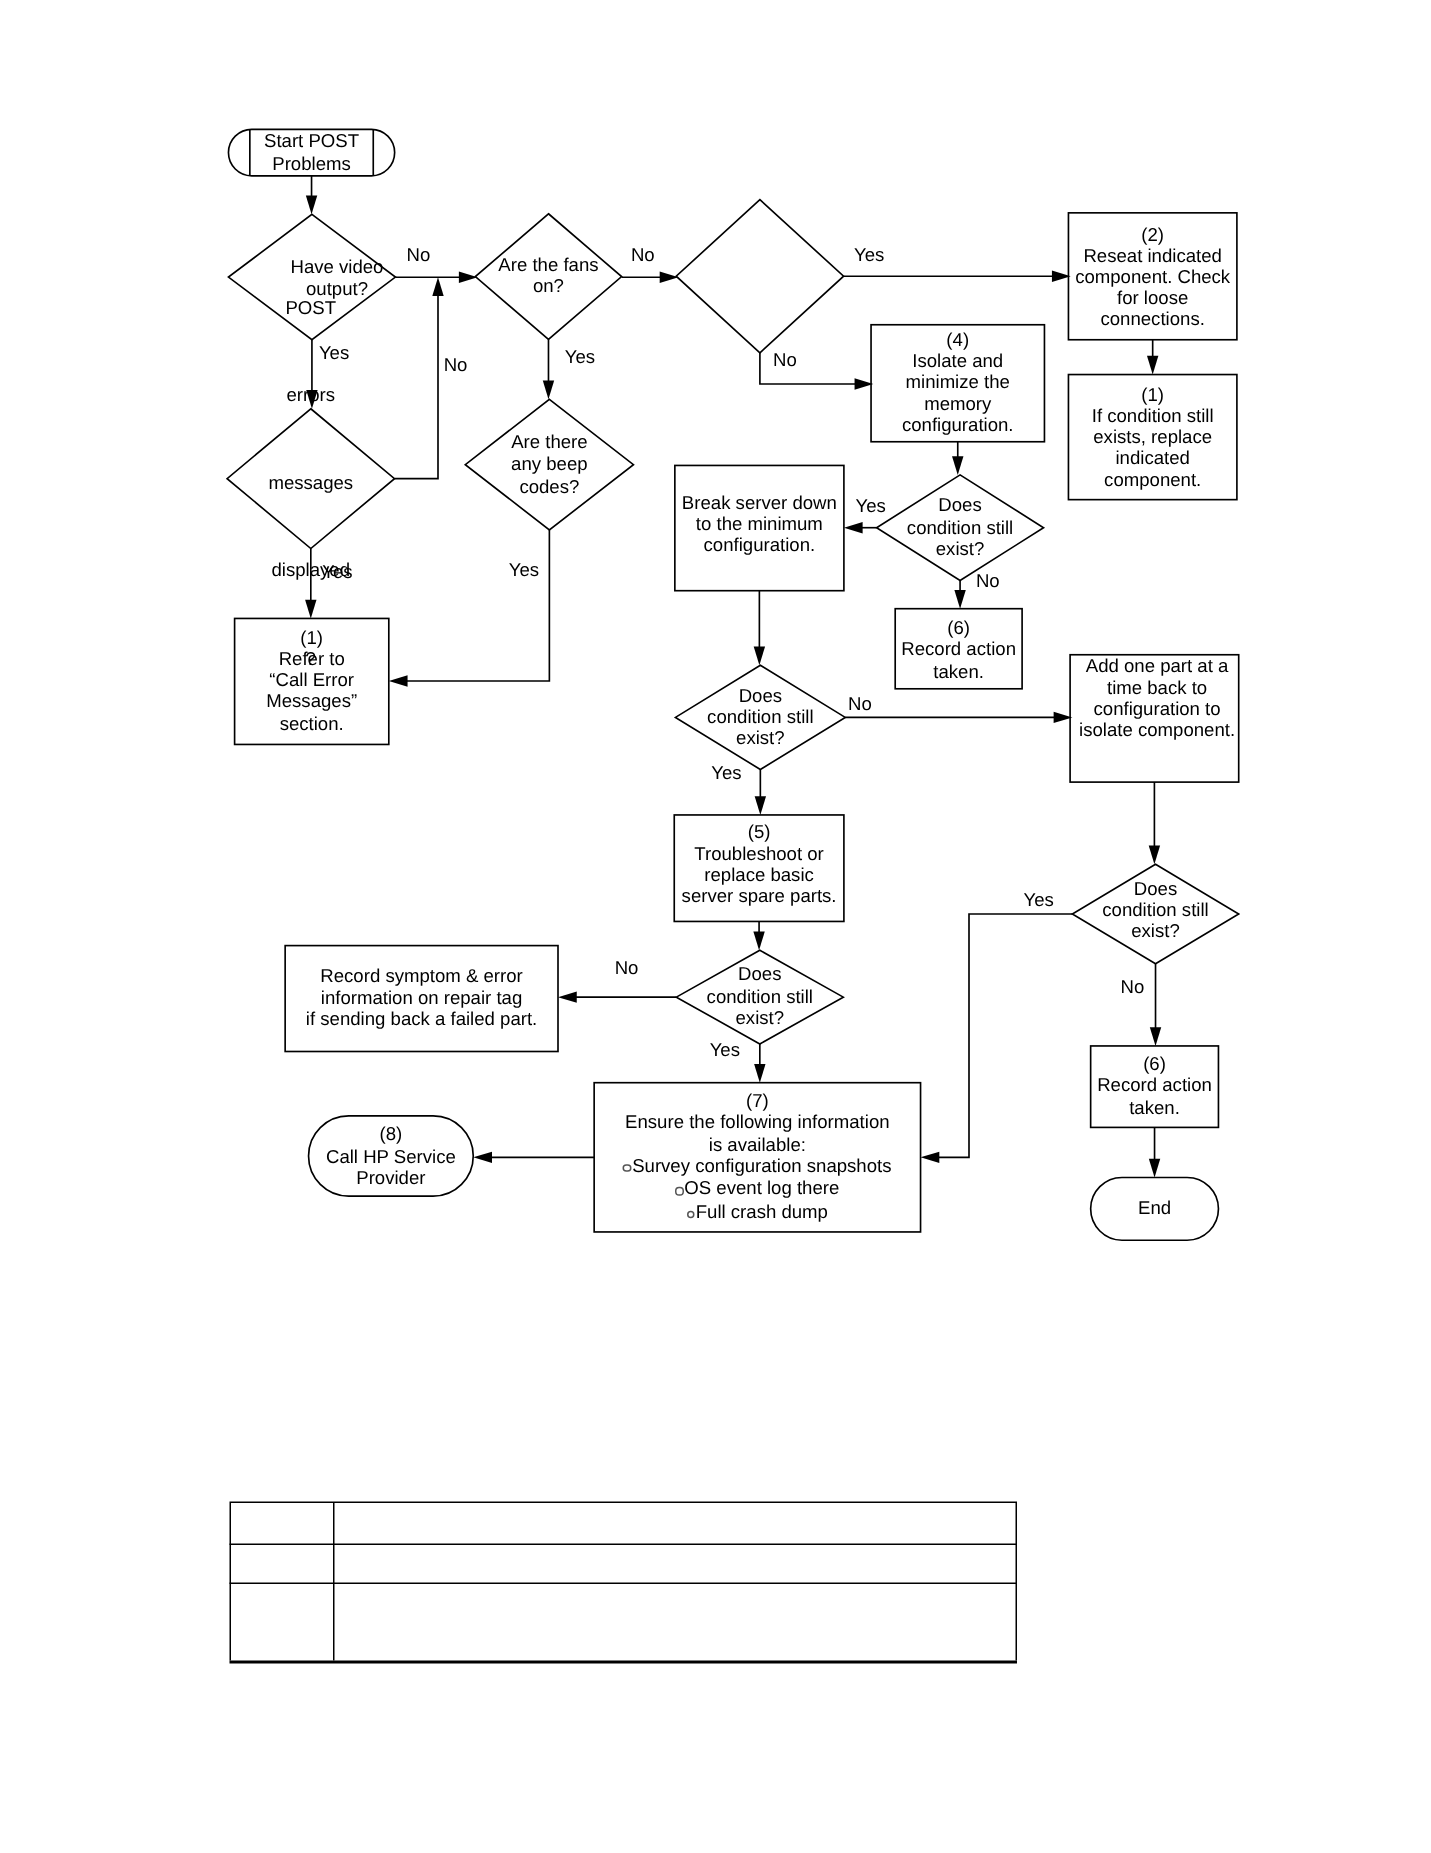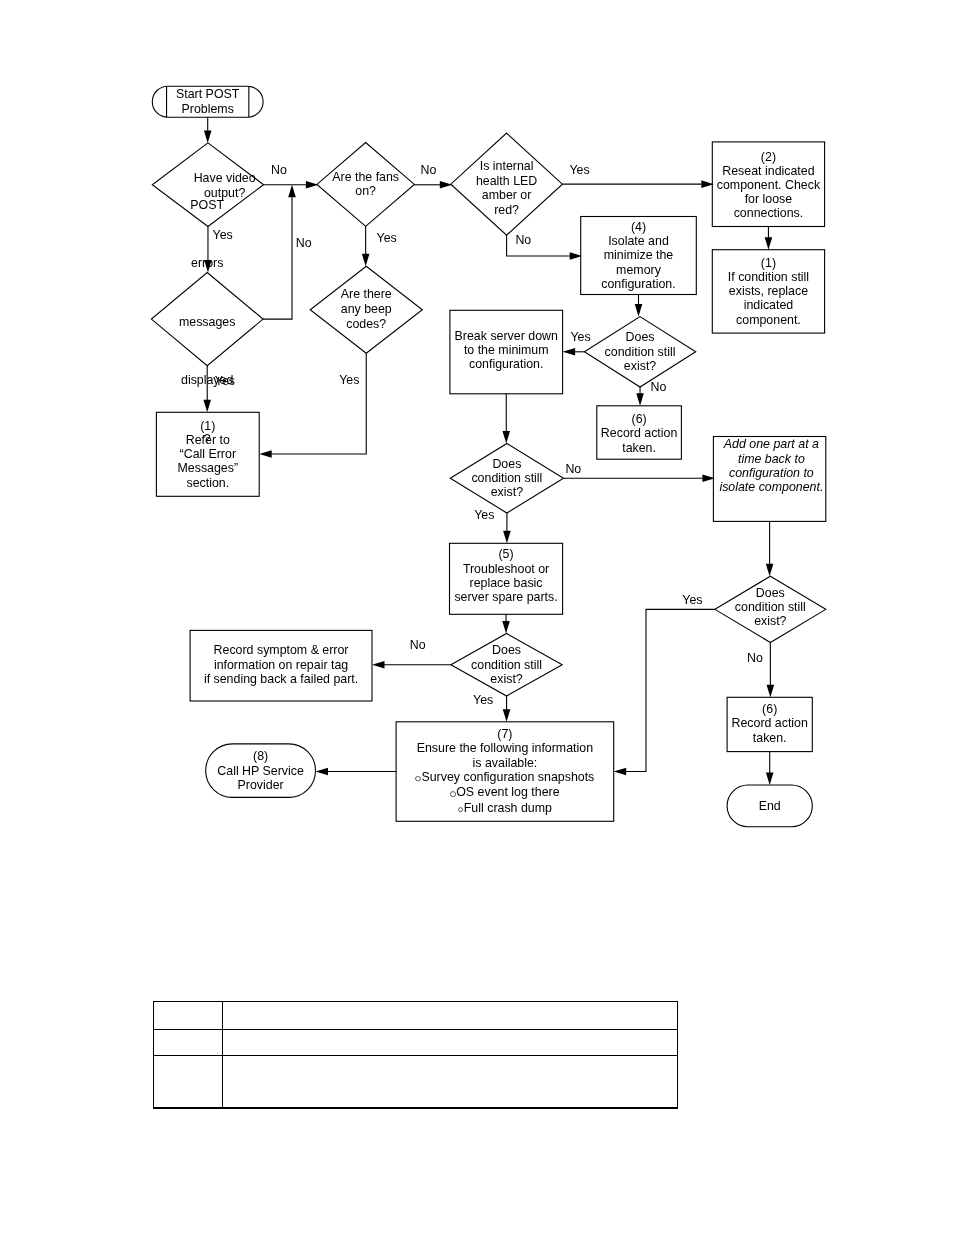--- a/index.html
+++ b/index.html
@@ -209,26 +209,20 @@
       <span>Problems</span>
     </div>
 <div class="nodetext" style="left:169px;top:142.90px;width:111.30px;height:83.60px;transform:translateY(0.85px);">
       <span>Have video</span>
       <span>output?</span>
     </div>
 <div class="nodetext" style="left:316.90px;top:142.50px;width:97.50px;height:83.80px;transform:translateY(-0.15px);">
       <span>Are the fans</span>
       <span>on?</span>
     </div>
-<div class="nodetext" style="left:450.80px;top:133.10px;width:111.60px;height:102.10px;line-height:14.45px;transform:translateY(4.35px);">
-      <span>Is internal</span>
-      <span>health LED</span>
-      <span>amber or</span>
-      <span>red?</span>
-    </div>
 <div class="nodetext" style="left:712.30px;top:141.90px;width:112.30px;height:84.60px;transform:translateY(0.75px);">
       <span>(2)</span>
       <span>Reseat indicated</span>
       <span>component. Check</span>
       <span>for loose</span>
       <span>connections.</span>
     </div>
 <div class="nodetext" style="left:712.30px;top:249.70px;width:112.30px;height:83.40px;transform:translateY(0.25px);">
       <span>(1)</span>
       <span>If condition still</span>
@@ -275,21 +269,21 @@
 <div class="nodetext" style="left:596.80px;top:405.80px;width:84.60px;height:53.40px;transform:translateY(0.95px);">
       <span>(6)</span>
       <span>Record action</span>
       <span>taken.</span>
     </div>
 <div class="nodetext" style="left:450.30px;top:443.50px;width:113.20px;height:69.50px;transform:translateY(-0.15px);">
       <span>Does</span>
       <span>condition still</span>
       <span>exist?</span>
     </div>
-<div class="nodetext" style="left:713.40px;top:436.50px;width:116px;height:84.90px;line-height:14.4px;transform:translateY(-13.05px);font-style:italic;">
+<div class="nodetext" style="left:713.40px;top:436.50px;width:116px;height:84.90px;line-height:14.4px;transform:translateY(-13.05px);">
       <span>Add one part at a</span>
       <span>time back to</span>
       <span>configuration to</span>
       <span>isolate component.</span>
     </div>
 <div class="nodetext" style="left:449.50px;top:543.30px;width:113.10px;height:71.00px;line-height:14.3px;transform:translateY(-2.55px);">
       <span>(5)</span>
       <span>Troubleshoot or</span>
       <span>replace basic</span>
       <span>server spare parts.</span>

